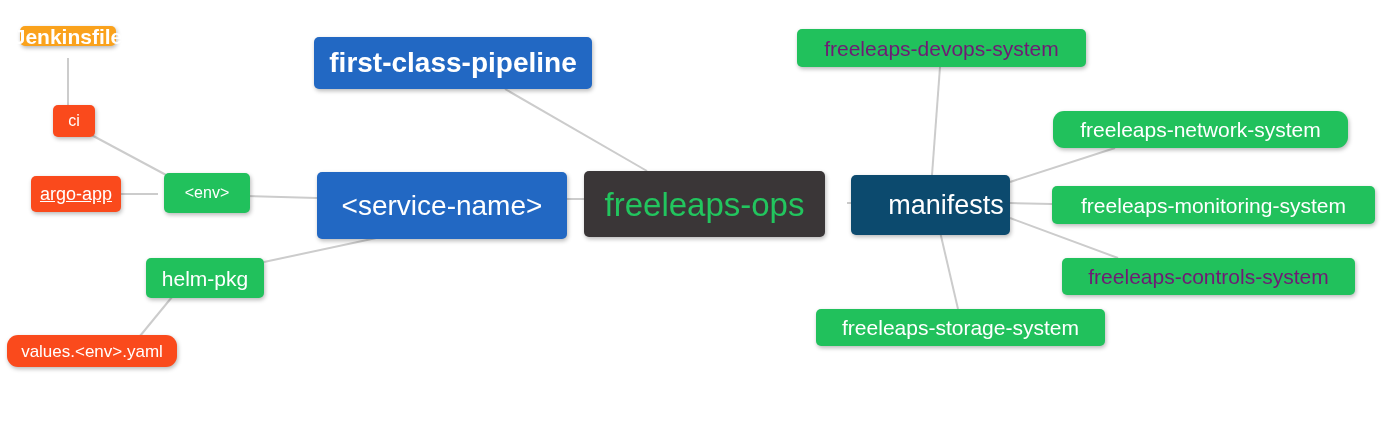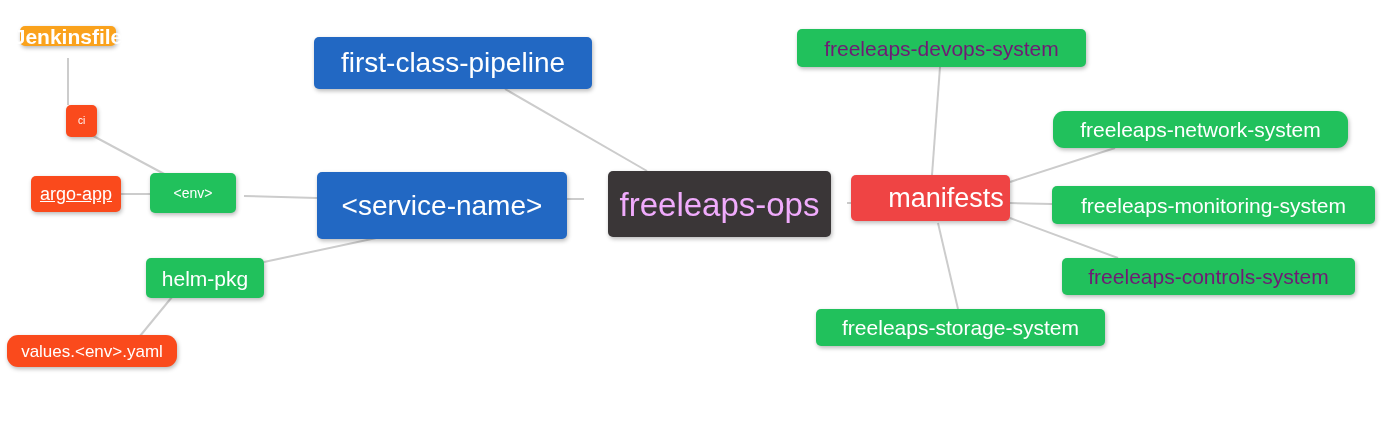--- a/index.html
+++ b/index.html
@@ -53,28 +53,28 @@
       <line x1="567" y1="199" x2="584" y2="199" stroke="#cccccc" stroke-width="2"></line>
       <line x1="847" y1="203" x2="851" y2="203" stroke="#cccccc" stroke-width="2"></line>
       <line x1="932" y1="175" x2="940" y2="67" stroke="#cccccc" stroke-width="2"></line>
       <line x1="1010" y1="182" x2="1115" y2="148" stroke="#cccccc" stroke-width="2"></line>
       <line x1="1010" y1="203" x2="1052" y2="204" stroke="#cccccc" stroke-width="2"></line>
       <line x1="1010" y1="218" x2="1118" y2="258" stroke="#cccccc" stroke-width="2"></line>
       <line x1="938" y1="223" x2="958" y2="309" stroke="#cccccc" stroke-width="2"></line>
     </svg>
   <div>
       <div class="node" style="left: 20px; top: 26px; width: 96px; height: 20px; font-size: 21px; background: rgb(250, 162, 28); color: rgb(255, 255, 255); font-weight: bold;">Jenkinsfile</div>
-      <div class="node" style="left: 66px; top: 105px; width: 31px; height: 32px; font-size: 10px; background: rgb(250, 74, 28); color: rgb(255, 255, 255);">ci</div>
+      <div class="node" style="left: 53px; top: 105px; width: 42px; height: 32px; font-size: 16px; background: rgb(250, 74, 28); color: rgb(255, 255, 255);">ci</div>
       <div class="node" style="left: 31px; top: 176px; width: 90px; height: 36px; font-size: 18px; background: rgb(250, 74, 28); color: rgb(255, 255, 255); text-decoration: underline;">argo-app</div>
-      <div class="node" style="left: 150px; top: 173px; width: 86px; height: 40px; font-size: 14px; background: rgb(33, 193, 92); color: rgb(255, 255, 255);">&lt;env&gt;</div>
+      <div class="node" style="left: 164px; top: 173px; width: 86px; height: 40px; font-size: 16px; background: rgb(33, 193, 92); color: rgb(255, 255, 255);">&lt;env&gt;</div>
       <div class="node" style="left: 146px; top: 258px; width: 118px; height: 40px; font-size: 21px; background: rgb(33, 193, 92); color: rgb(255, 255, 255);">helm-pkg</div>
       <div class="node" style="left: 7px; top: 335px; width: 170px; height: 32px; font-size: 17px; background: rgb(250, 74, 28); color: rgb(255, 255, 255); border-radius: 11px;">values.&lt;env&gt;.yaml</div>
-      <div class="node" style="left: 314px; top: 37px; width: 278px; height: 52px; font-size: 28px; background: rgb(34, 104, 195); color: rgb(255, 255, 255);">first-class-pipeline</div>
+      <div class="node" style="left: 314px; top: 37px; width: 278px; height: 52px; font-size: 28px; background: rgb(34, 104, 195); color: rgb(255, 255, 255); font-weight: bold;">first-class-pipeline</div>
       <div class="node" style="left: 317px; top: 172px; width: 250px; height: 67px; font-size: 28px; background: rgb(34, 104, 195); color: rgb(255, 255, 255);">&lt;service-name&gt;</div>
-      <div class="node" style="left: 608px; top: 171px; width: 223px; height: 66px; font-size: 33px; background: rgb(58, 54, 55); color: #f0abfc;">freeleaps-ops</div>
-      <div class="node" style="left: 851px; top: 175px; width: 159px; height: 46px; font-size: 27px; background: #ef4444; color: rgb(255, 255, 255); padding-left: 31px;">manifests</div>
+      <div class="node" style="left: 584px; top: 171px; width: 241px; height: 66px; font-size: 33px; background: rgb(58, 54, 55); color: #22c55e;">freeleaps-ops</div>
+      <div class="node" style="left: 851px; top: 175px; width: 159px; height: 60px; font-size: 27px; background: #0c4a6e; color: rgb(255, 255, 255); padding-left: 31px;">manifests</div>
       <div class="node" style="left: 797px; top: 29px; width: 289px; height: 38px; font-size: 21px; background: rgb(33, 193, 92); color: #701a75;">freeleaps-devops-system</div>
       <div class="node" style="left: 1053px; top: 111px; width: 295px; height: 37px; font-size: 21px; background: rgb(33, 193, 92); color: rgb(255, 255, 255); border-radius: 11px;">freeleaps-network-system</div>
       <div class="node" style="left: 1052px; top: 186px; width: 323px; height: 38px; font-size: 21px; background: rgb(33, 193, 92); color: rgb(255, 255, 255);">freeleaps-monitoring-system</div>
       <div class="node" style="left: 1062px; top: 258px; width: 293px; height: 37px; font-size: 21px; background: rgb(33, 193, 92); color: #701a75;">freeleaps-controls-system</div>
       <div class="node" style="left: 816px; top: 309px; width: 289px; height: 37px; font-size: 21px; background: rgb(33, 193, 92); color: rgb(255, 255, 255);">freeleaps-storage-system</div>
     </div>
 </div>
 
 </body></html>

